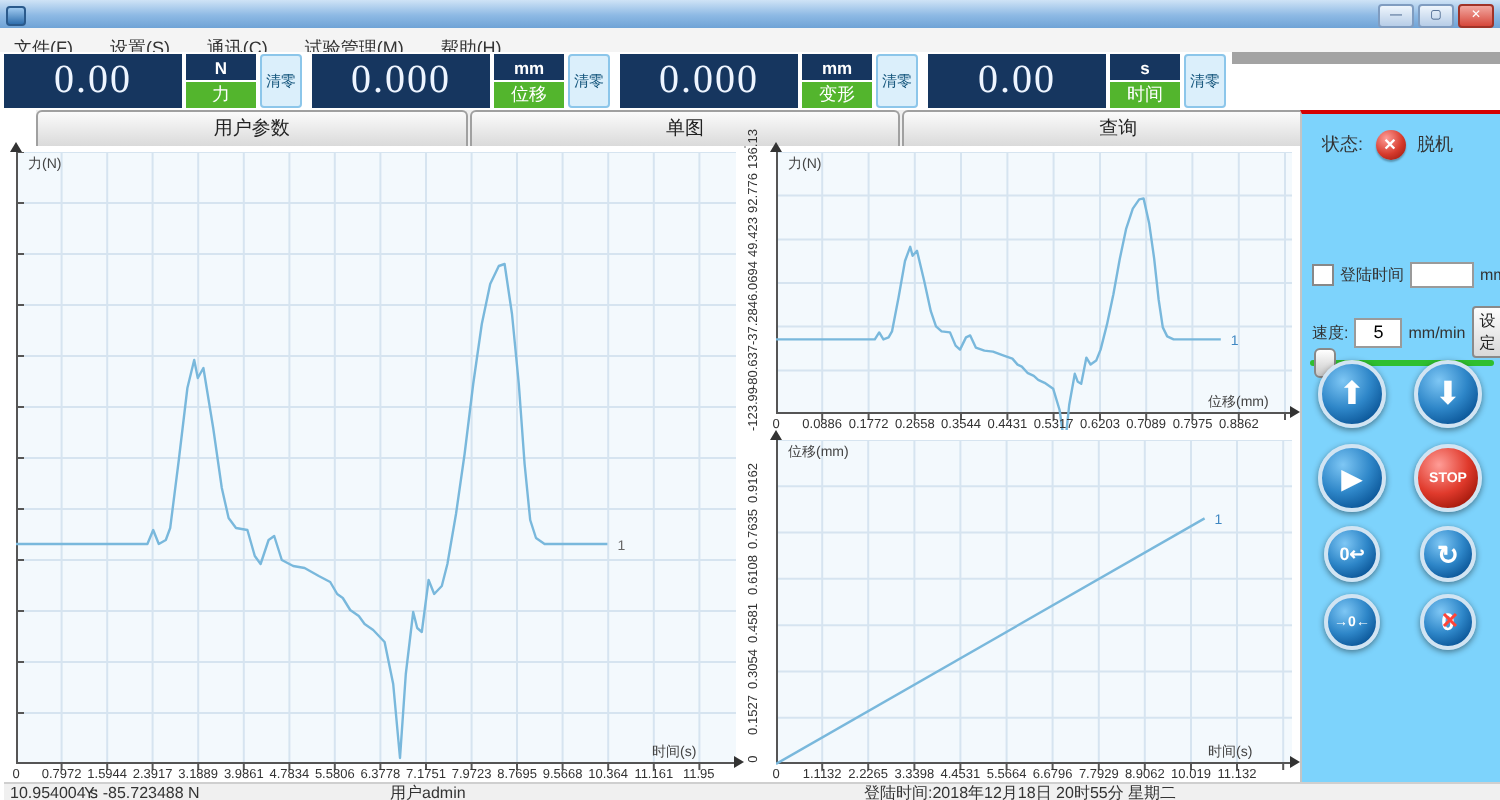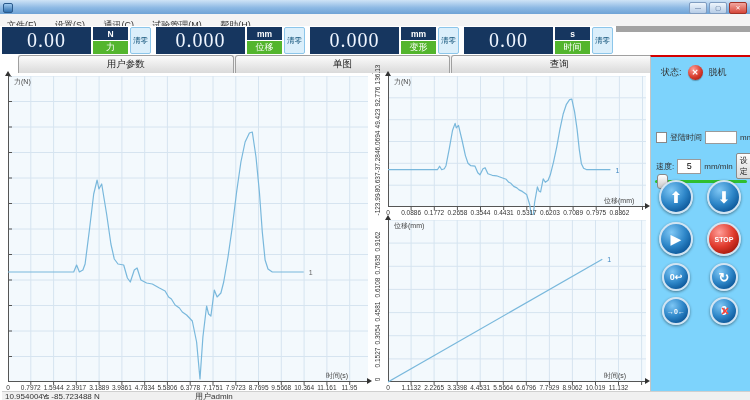--- a/index.html
+++ b/index.html
@@ -397,13 +397,14 @@
   <div class="cbtn b8">
     <span>0</span>
     <span class="ovx">✕</span>
   </div>
 </div>
 
 <div class="statusbar">
   <span class="s1">10.954004 s</span>
   <span class="s2">Y: -85.723488 N</span>
   <span class="s3">用户admin</span>
+  <span class="s4">登陆时间:2018年12月18日 20时55分 星期二</span>
 </div>
 
 </body></html>

